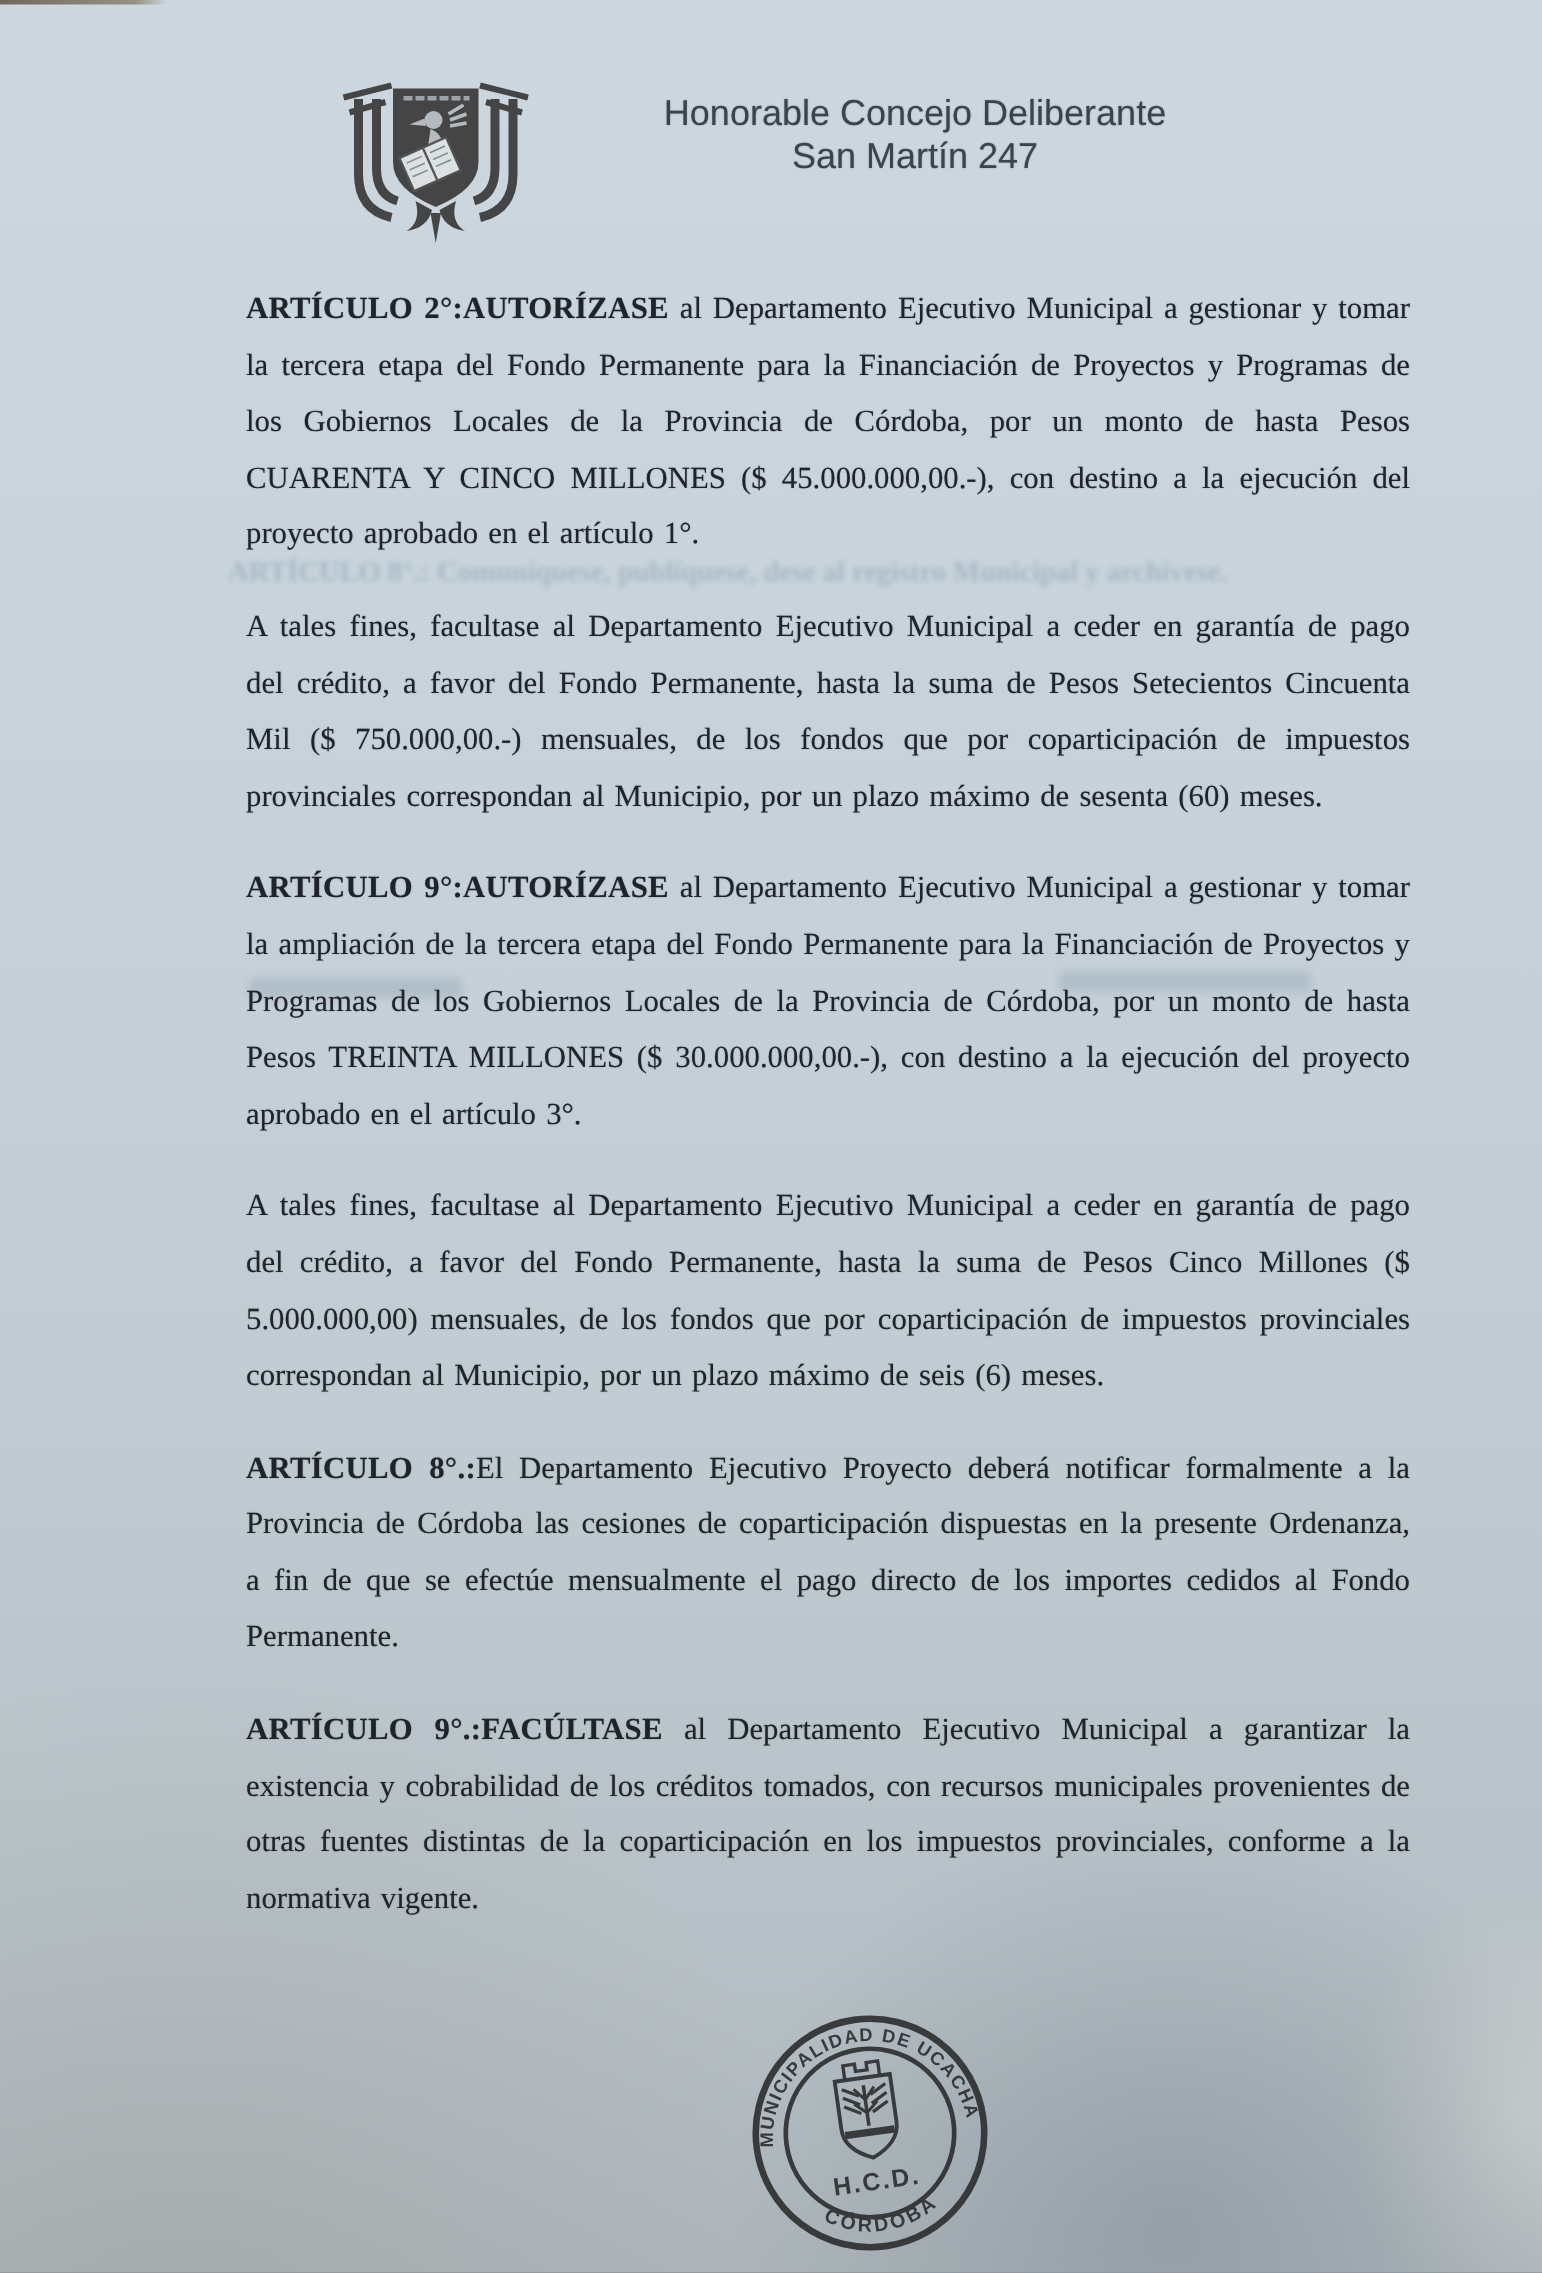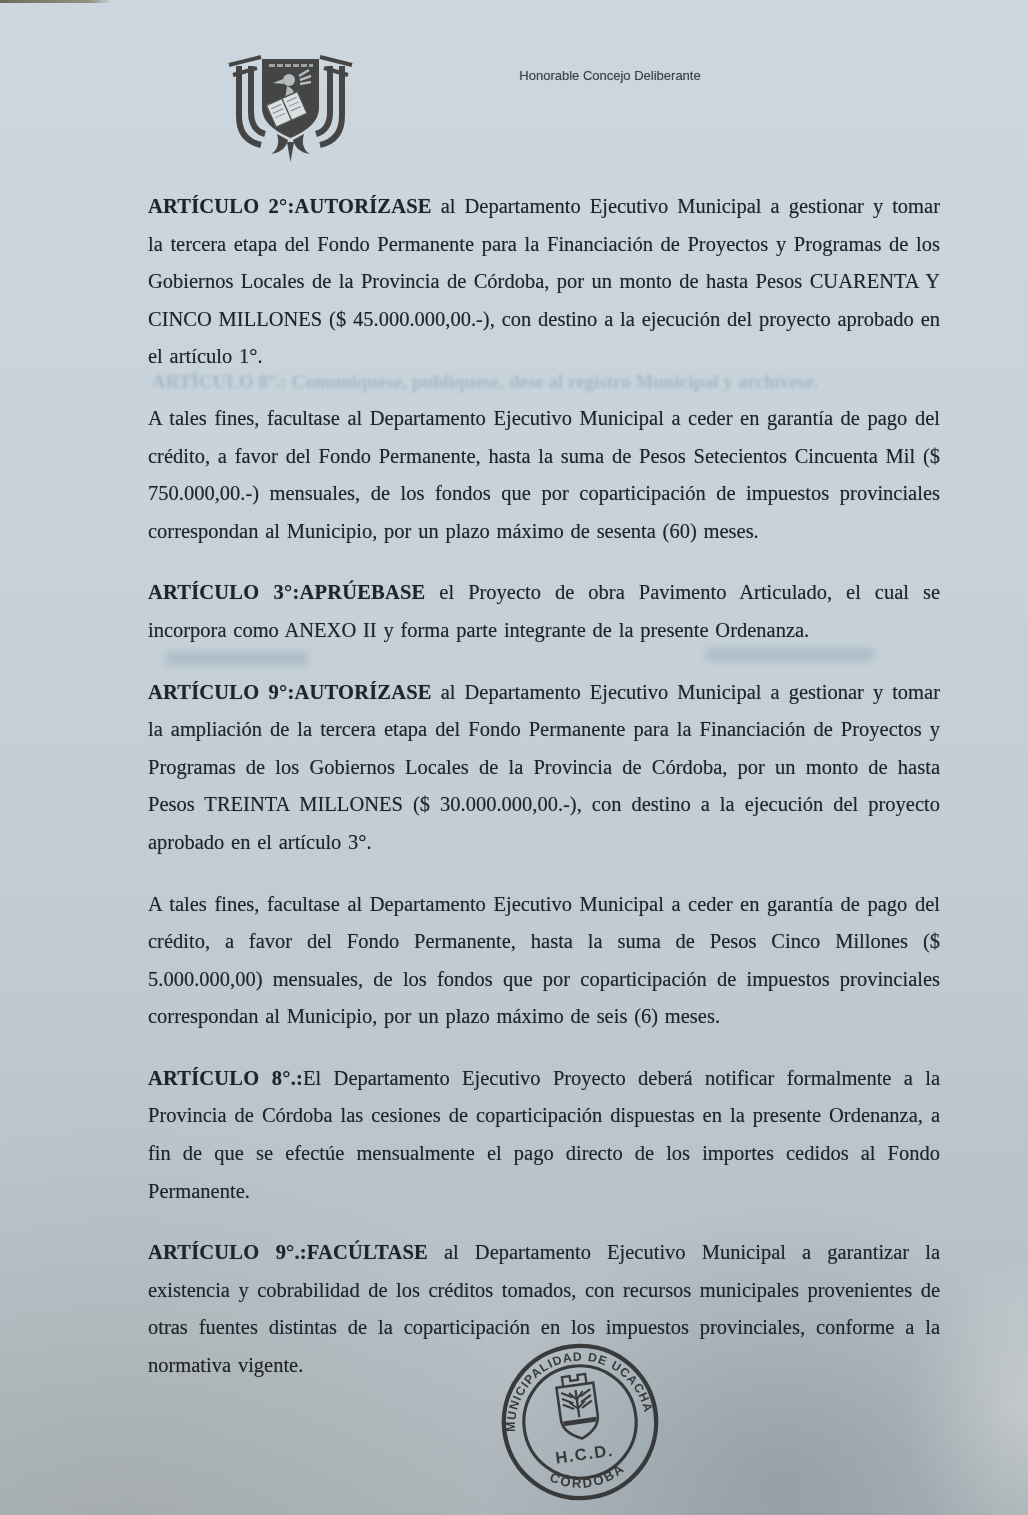--- a/index.html
+++ b/index.html
@@ -19,34 +19,34 @@
     position: absolute; left: 0; top: 0; width: 112px; height: 3px;
     background: linear-gradient(90deg, #5e5743, #8a8670 80%, rgba(138,134,112,0));
     opacity: .85;
   }
   
   .crest { position: absolute; left: 227px; top: 46px; width: 127px; height: 128px; opacity: .93; }
   .lh-text {
     position: absolute; left: 398px; top: 62px; width: 424px;
     text-align: center;
     font-family: "Liberation Sans", sans-serif;
-    font-size: 13px; line-height: 28.5px;
+    font-size: 24px; line-height: 28.5px;
     color: #3c434a;
     text-shadow: 0 0 1px rgba(60,67,74,0.45);
   }
   
   .bodytext {
     position: absolute; left: 148px; top: 188px; width: 792px;
     font-size: 20.5px; line-height: 37.6px;
     color: #1f232a;
     text-align: justify;
     word-spacing: 0.08em;
     text-shadow: 0 0 0.8px rgba(31,35,42,0.45);
   }
-  .bodytext p { margin: 0 0 24px 0; }
+  .bodytext p { margin: 0 0 24px 16px; }
   .bodytext b { font-weight: bold; letter-spacing: 0.2px; }
   
   .ghost-line {
     position: absolute; left: 152px; top: 371px; width: 760px;
     font-family: "Liberation Serif", serif;
     font-weight: bold; font-size: 19px;
     color: #9db3c1;
     filter: blur(1.7px);
     opacity: .8;
     white-space: nowrap; overflow: hidden;
@@ -120,31 +120,31 @@
           </g>
         </g>
 
         <path d="M50 88 Q54 102 44 108 Q58 106 61 94 Z" fill="#3b3b3b"></path>
         <path d="M77 88 Q73 102 83 108 Q69 106 66 94 Z" fill="#3b3b3b"></path>
         <path d="M60 96 L63.5 116 L67 96 Z" fill="#3b3b3b"></path>
       </svg>
     </div>
     <div class="lh-text">
       <div>Honorable Concejo Deliberante</div>
+      <div>San Martín 247</div>
     </div>
   </div>
 
   <div class="ghost-line">ARTÍCULO 8°.: Comuníquese, publíquese, dese al registro Municipal y archívese.</div>
   <div class="smudge left"></div>
   <div class="smudge right"></div>
 
   <div class="bodytext">
     <p><b>ARTÍCULO 2°:AUTORÍZASE</b><span> al Departamento Ejecutivo Municipal a gestionar y tomar la tercera etapa del Fondo Permanente para la Financiación de Proyectos y Programas de los Gobiernos Locales de la Provincia de Córdoba, por un monto de hasta Pesos CUARENTA Y CINCO MILLONES ($ 45.000.000,00.-), con destino a la ejecución del proyecto aprobado en el artículo 1°.</span></p>
     <p><b></b><span>A tales fines, facultase al Departamento Ejecutivo Municipal a ceder en garantía de pago del crédito, a favor del Fondo Permanente, hasta la suma de Pesos Setecientos Cincuenta Mil ($ 750.000,00.-) mensuales, de los fondos que por coparticipación de impuestos provinciales correspondan al Municipio, por un plazo máximo de sesenta (60) meses.</span></p>
-    <p><b>ARTÍCULO 3°:APRÚEBASE</b><span> el Proyecto de obra Pavimento Articulado, el cual se incorpora como ANEXO II y forma parte integrante de la presente Ordenanza.</span></p>
     <p><b>ARTÍCULO 9°:AUTORÍZASE</b><span> al Departamento Ejecutivo Municipal a gestionar y tomar la ampliación de la tercera etapa del Fondo Permanente para la Financiación de Proyectos y Programas de los Gobiernos Locales de la Provincia de Córdoba, por un monto de hasta Pesos TREINTA MILLONES ($ 30.000.000,00.-), con destino a la ejecución del proyecto aprobado en el artículo 3°.</span></p>
     <p><b></b><span>A tales fines, facultase al Departamento Ejecutivo Municipal a ceder en garantía de pago del crédito, a favor del Fondo Permanente, hasta la suma de Pesos Cinco Millones ($ 5.000.000,00) mensuales, de los fondos que por coparticipación de impuestos provinciales correspondan al Municipio, por un plazo máximo de seis (6) meses.</span></p>
     <p><b>ARTÍCULO 8°.:</b><span>El Departamento Ejecutivo Proyecto deberá notificar formalmente a la Provincia de Córdoba las cesiones de coparticipación dispuestas en la presente Ordenanza, a fin de que se efectúe mensualmente el pago directo de los importes cedidos al Fondo Permanente.</span></p>
     <p><b>ARTÍCULO 9°.:FACÚLTASE</b><span> al Departamento Ejecutivo Municipal a garantizar la existencia y cobrabilidad de los créditos tomados, con recursos municipales provenientes de otras fuentes distintas de la coparticipación en los impuestos provinciales, conforme a la normativa vigente.</span></p>
   </div>
 
   <div class="stamp">
     <svg viewBox="0 0 170 170" width="166" height="176">
       <g transform="rotate(-8 85 85)" stroke="#2c2d2e" fill="none">
         <circle cx="85" cy="85" r="78" stroke-width="4.5"></circle>

